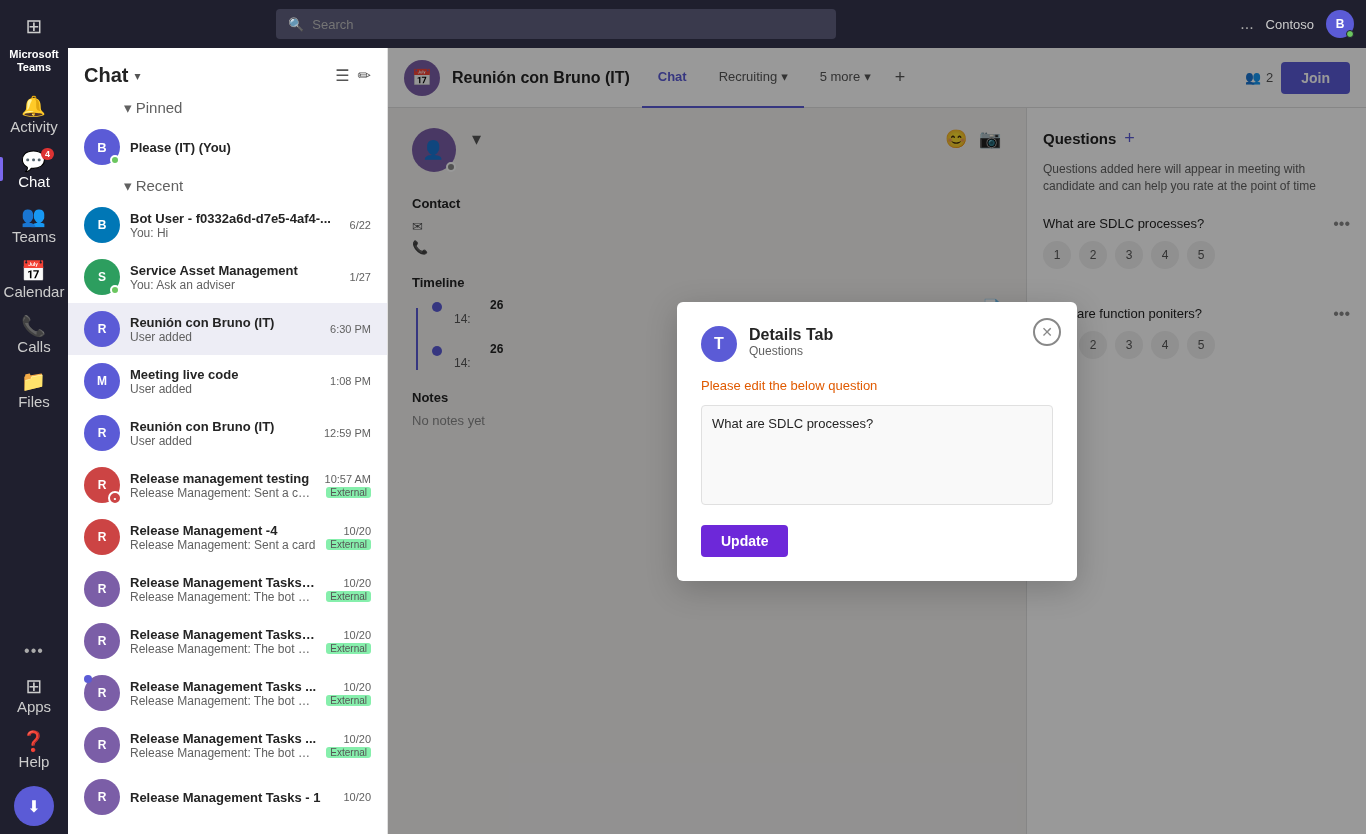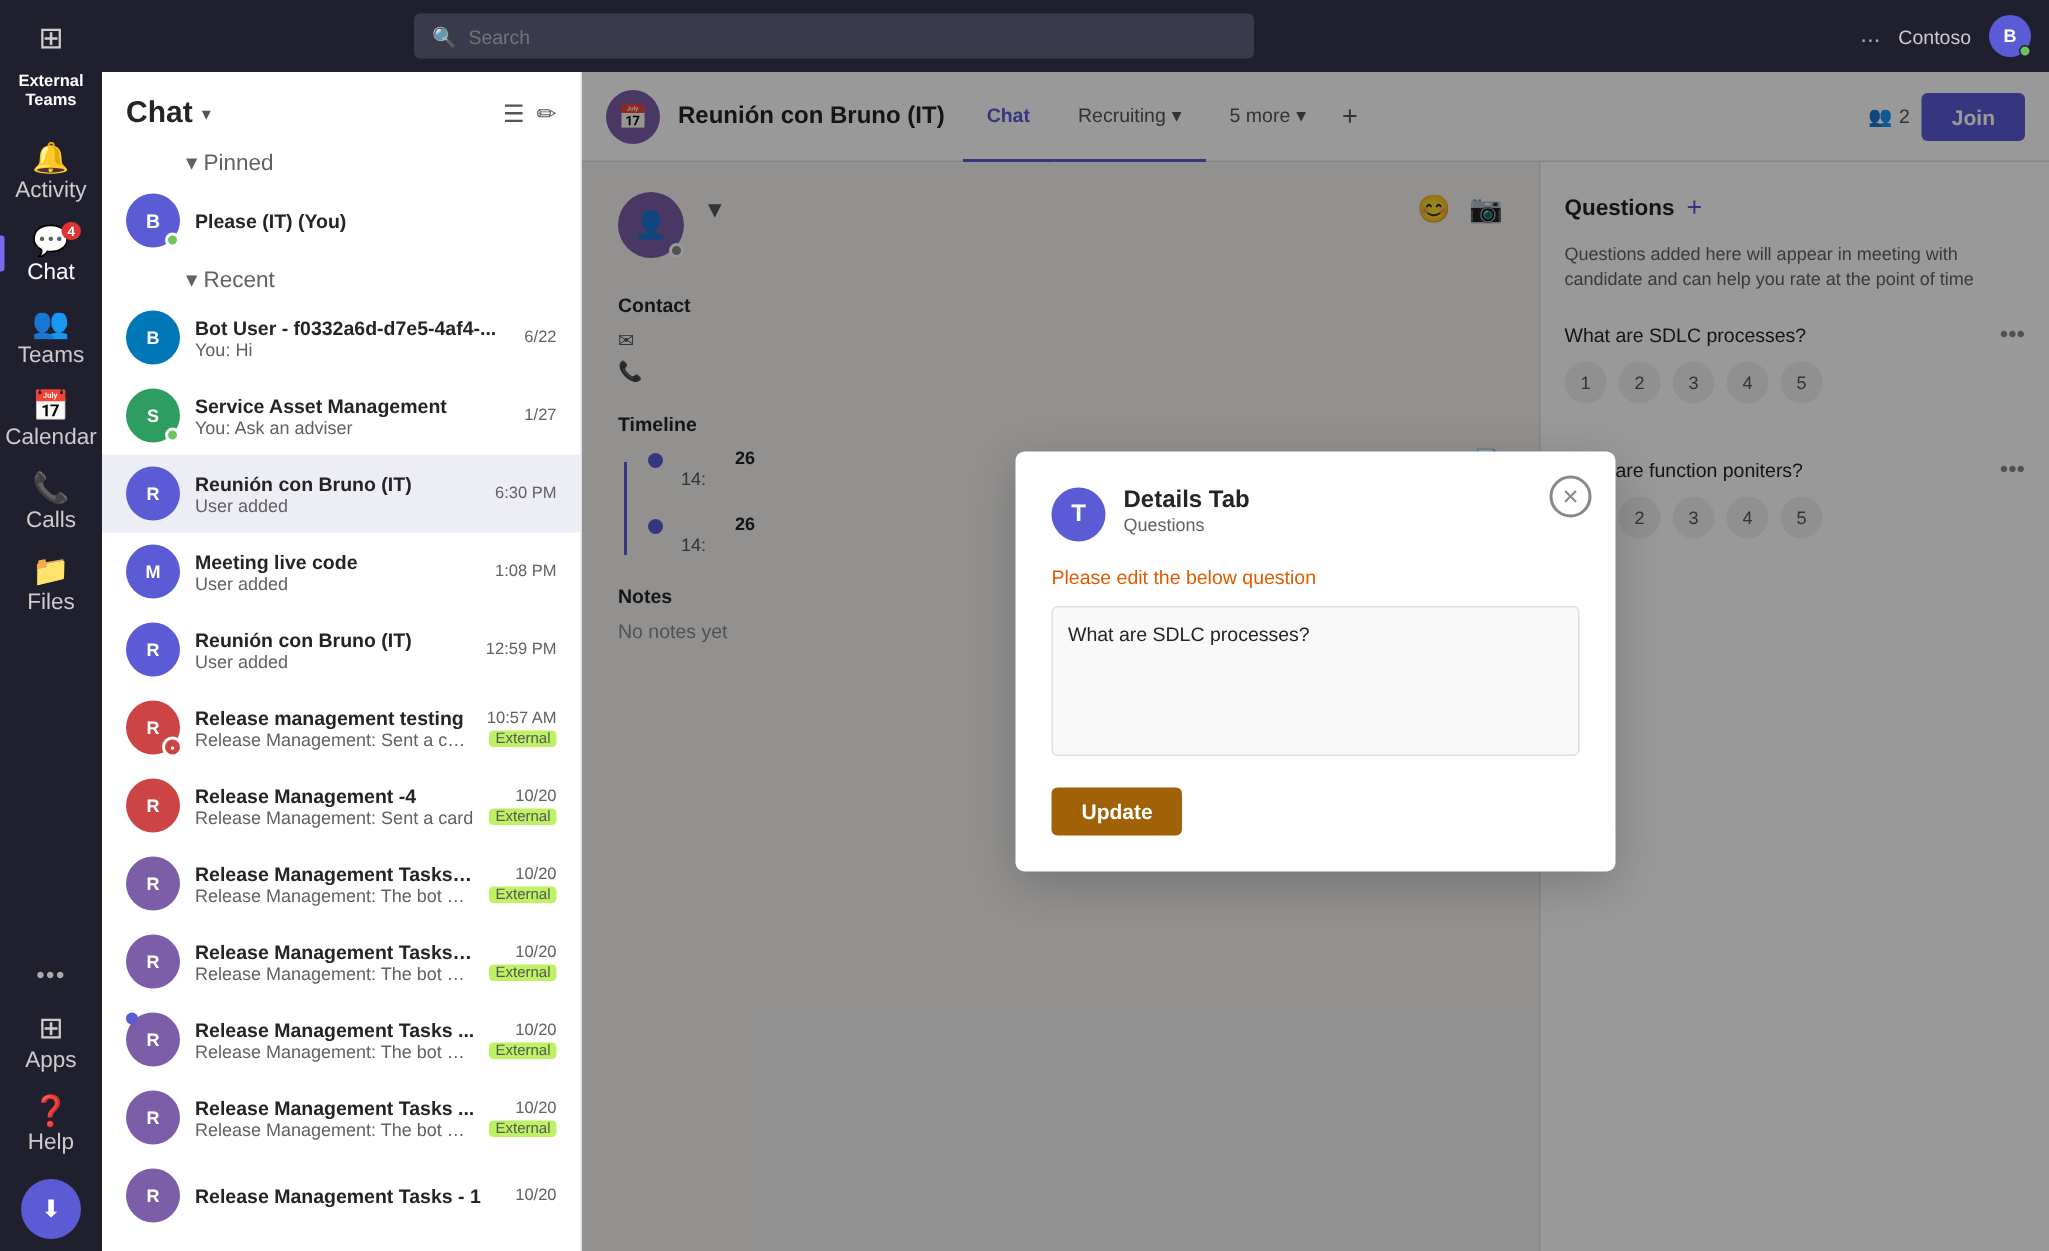--- a/index.html
+++ b/index.html
@@ -167,21 +167,21 @@
     .avatar-status {
       position: absolute; bottom: 0; right: 0;
       width: 10px; height: 10px; border-radius: 50%;
       border: 2px solid #fff;
     }
     .avatar-status.green { background: #6bc65f; }
     .chat-info { flex: 1; overflow: hidden; }
     .chat-name { font-size: 13px; font-weight: 600; color: #242424; white-space: nowrap; overflow: hidden; text-overflow: ellipsis; }
     .chat-preview { font-size: 12px; color: #616161; white-space: nowrap; overflow: hidden; text-overflow: ellipsis; }
     .chat-meta { text-align: right; font-size: 11px; color: #616161; flex-shrink: 0; }
-    .chat-meta .badge-ext { background: #bef264; color: #555; border-radius: 3px; padding: 0 4px; font-size: 10px; margin-top: 2px; display: inline-block; }
+    .chat-meta .badge-ext { background: #86efac; color: #555; border-radius: 3px; padding: 0 4px; font-size: 10px; margin-top: 2px; display: inline-block; }
 
     
     .content-area {
       flex: 1;
       display: flex;
       flex-direction: column;
       background: #f3f2f1;
       height: 100%;
       position: relative;
     }
@@ -340,21 +340,21 @@
       font-size: 13px;
       color: #242424;
       resize: none;
       min-height: 100px;
       outline: none;
       background: #f9f9f9;
       font-family: inherit;
       margin-bottom: 16px;
     }
     .modal-update-btn {
-      background: #a16207;
+      background: #6d28d9;
       color: #fff;
       border: none;
       border-radius: 4px;
       padding: 8px 20px;
       font-size: 14px;
       font-weight: 600;
       cursor: pointer;
     }
     .download-btn {
       background: #5b5bd6;
@@ -363,21 +363,21 @@
       color: #fff; font-size: 16px; cursor: pointer; margin: 8px 0;
     }
   </style>
 </head>
 <body>
 
 <div class="nav-sidebar">
   <div class="nav-item">
     <span class="nav-icon">⊞</span>
   </div>
-  <div style="color:#fff;font-size:11px;padding:4px 0 10px;text-align:center;line-height:1.2;font-weight:600;">External Teams</div>
+  <div style="color:#fff;font-size:11px;padding:4px 0 10px;text-align:center;line-height:1.2;font-weight:600;">Microsoft Teams</div>
 
   <div class="nav-item">
     <span class="nav-icon">🔔</span>
     <span class="nav-label">Activity</span>
   </div>
   <div class="nav-item active">
     <span class="nav-icon">💬</span>
     <span class="nav-label">Chat</span>
     <span class="nav-badge">4</span>
   </div>

